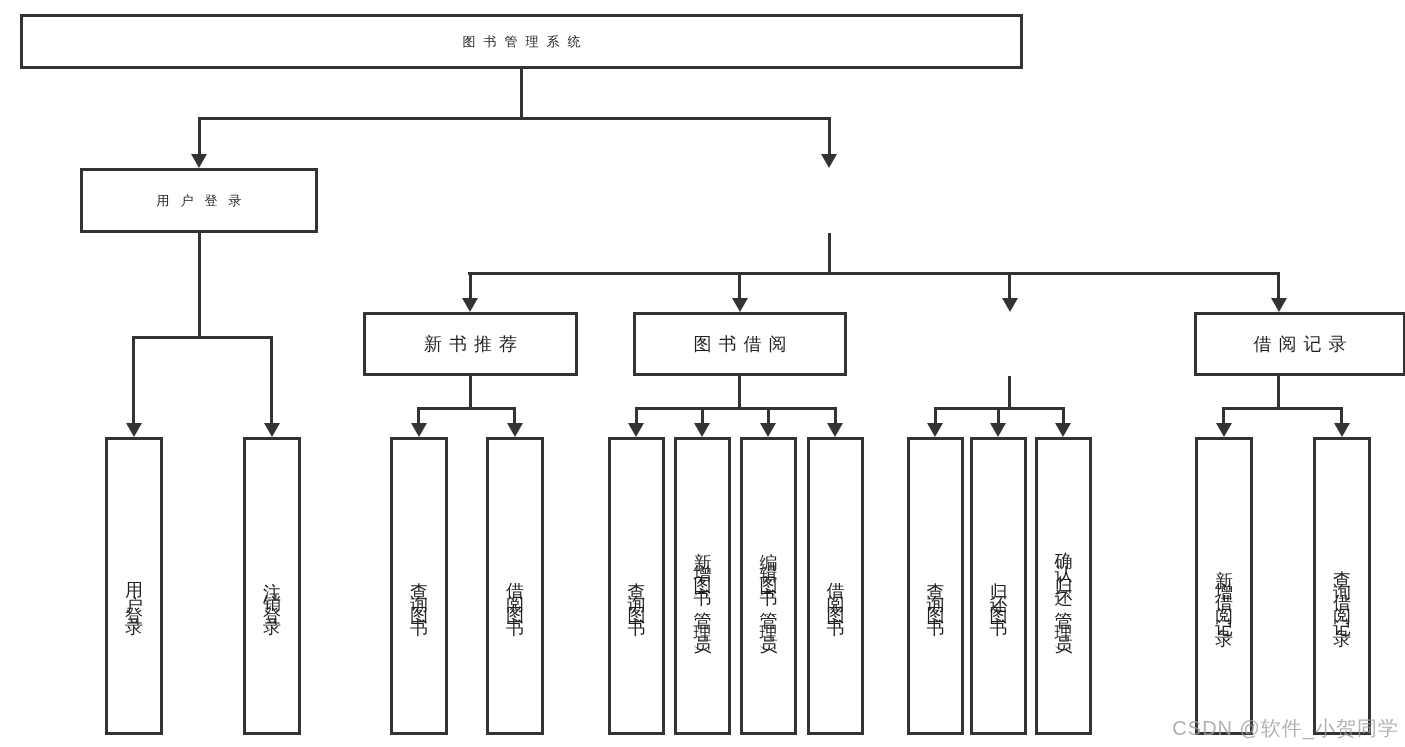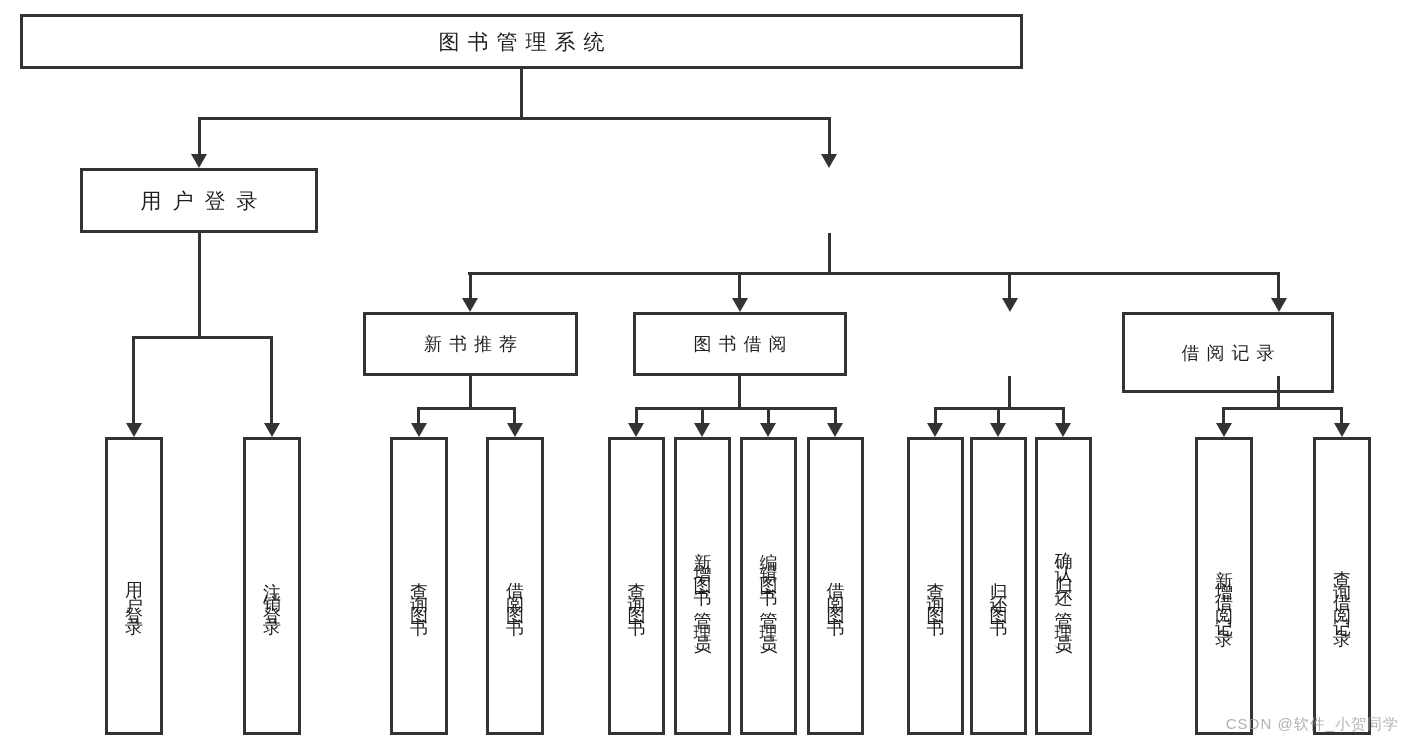--- a/index.html
+++ b/index.html
@@ -20,21 +20,21 @@
   .node{
     position:absolute;
     border:3px solid var(--line);
     background:#fff;
     display:flex;
     align-items:center;
     justify-content:center;
     color:var(--text);
   }
   .node.h span{
-    font-size:21px;
+    font-size:13px;
     letter-spacing:8px;
     text-indent:8px; 
     white-space:nowrap;
   }
   .node.lvl2 span{letter-spacing:11px;text-indent:11px;}
   .node.lvl3 span{letter-spacing:7px;text-indent:7px;font-size:18px;}
   .node.v span{
     writing-mode:vertical-rl;
     text-orientation:mixed;
     font-size:18px;
@@ -46,21 +46,21 @@
   .hl{position:absolute;height:3px;background:var(--line);}
   .arr{
     position:absolute;width:0;height:0;
     border-left:8px solid transparent;
     border-right:8px solid transparent;
     border-top:14px solid var(--line);
   }
   .watermark{
     position:absolute;
     top:715px;right:6px;
-    font-size:15px;
+    font-size:20px;
     letter-spacing:1px;
     color:var(--watermark);
     opacity:.8;
     z-index:5;
     white-space:nowrap;
   }
 </style>
 </head>
 <body>
 
@@ -73,21 +73,21 @@
   <div class="node h lvl2" style="left:80px;top:168px;width:238px;height:65px">
     <span>用户登录</span>
   </div>
 
   <div class="node h lvl3" style="left:633px;top:312px;width:214px;height:64px">
     <span>图书借阅</span>
   </div>
   <div class="node h lvl3" style="left:363px;top:312px;width:215px;height:64px">
     <span>新书推荐</span>
   </div>
-  <div class="node h lvl3" style="left:1122px;top:312px;width:212px;height:81px">
+  <div class="node h lvl3" style="left:1194px;top:312px;width:212px;height:64px">
     <span>借阅记录</span>
   </div>
 
   <div class="node v" style="left:105px;top:437px;width:58px;height:298px">
     <span>用户登录</span>
   </div>
   <div class="node v" style="left:243px;top:437px;width:58px;height:298px">
     <span>注销登录</span>
   </div>
   <div class="node v" style="left:390px;top:437px;width:58px;height:298px">

